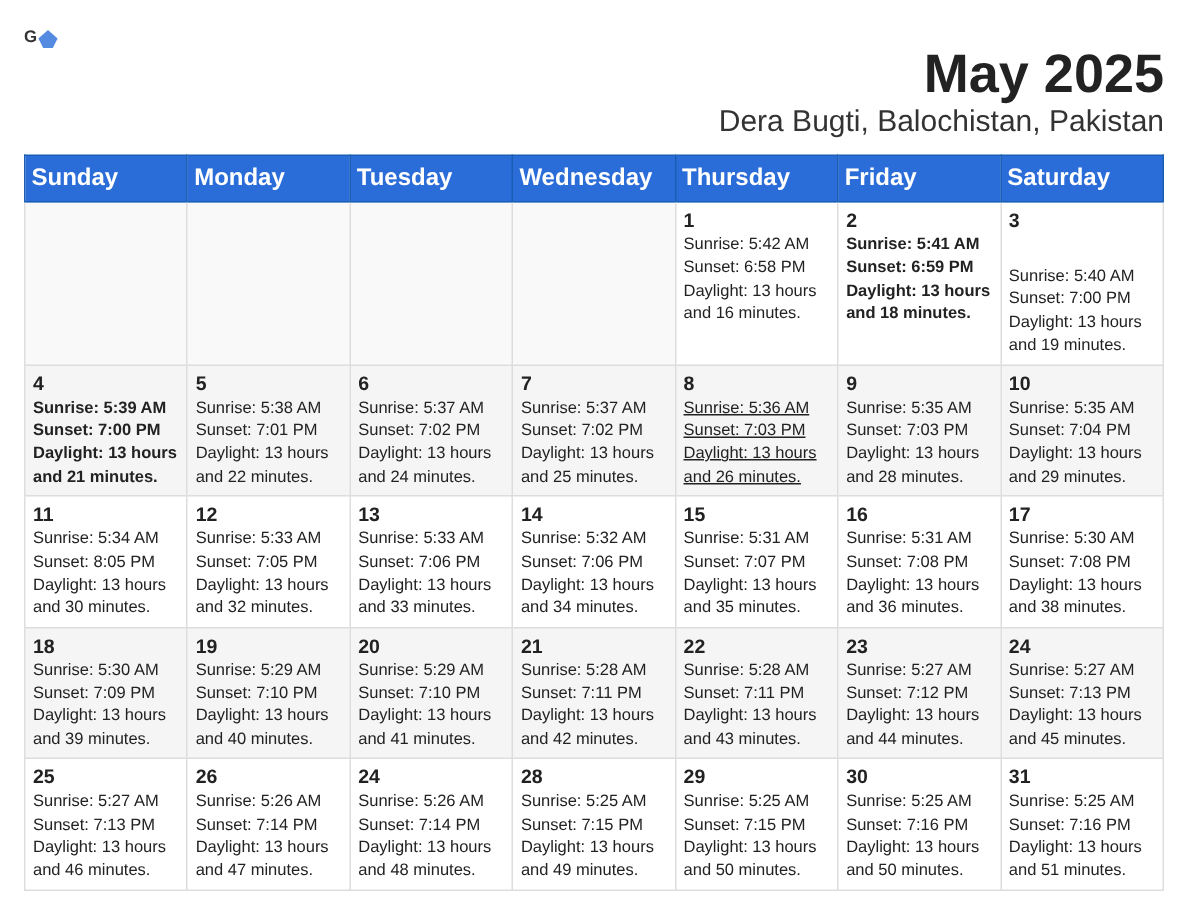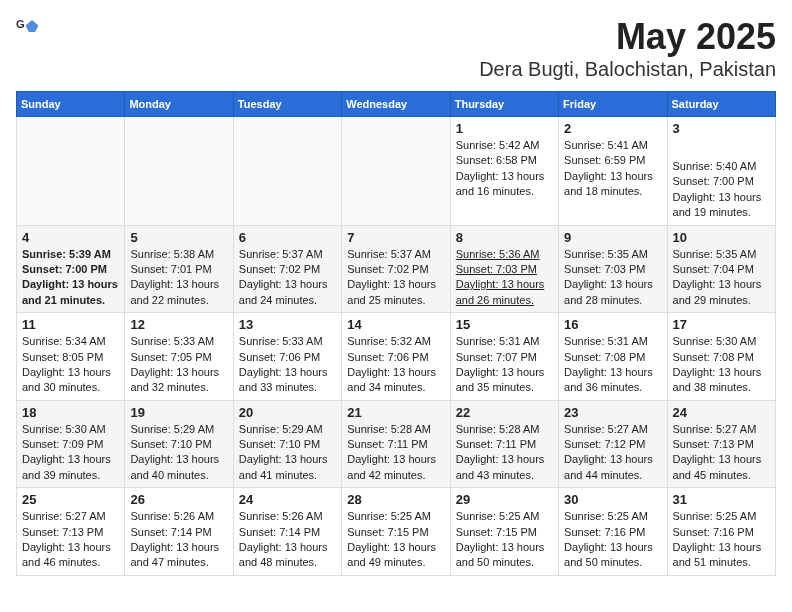--- a/index.html
+++ b/index.html
@@ -25,34 +25,35 @@
       width: 24px;
       height: 24px;
     }
     .title-section {
       text-align: right;
     }
     .month-title {
       font-size: 36px;
       font-weight: bold;
       color: #222;
+      margin-top: 12px;
     }
     .subtitle {
       font-size: 20px;
       color: #333;
     }
     .calendar {
       width: 100%;
       border-collapse: collapse;
       border: 1px solid #ccc;
     }
     .calendar th {
       background-color: #2a6dd9;
       color: #fff;
-      font-size: 11px;
+      font-size: 16px;
       font-weight: bold;
       padding: 6px 4px;
       text-align: left;
       border: 1px solid #1a5fb4;
     }
     .calendar td {
       vertical-align: top;
       padding: 4px 5px;
       font-size: 10.5px;
       color: #222;
@@ -118,21 +119,21 @@
         <td class="empty-cell"></td>
         <td>
           <span class="day-number">1</span>
           <div class="day-detail" style="white-space: pre-line;">Sunrise: 5:42 AM
 Sunset: 6:58 PM
 Daylight: 13 hours
 and 16 minutes.</div>
         </td>
         <td>
           <span class="day-number">2</span>
-          <div class="day-detail" style="white-space: pre-line;">Sunrise: 5:41 AM
+          <div class="day-detail" style="white-space: pre-line; font-weight: bold;">Sunrise: 5:41 AM
 Sunset: 6:59 PM
 Daylight: 13 hours
 and 18 minutes.</div>
         </td>
         <td>
           <span class="day-number">3</span>
           <div class="day-detail" style="white-space: pre-line; margin-top: 23px;">Sunrise: 5:40 AM
 Sunset: 7:00 PM
 Daylight: 13 hours
 and 19 minutes.</div>

